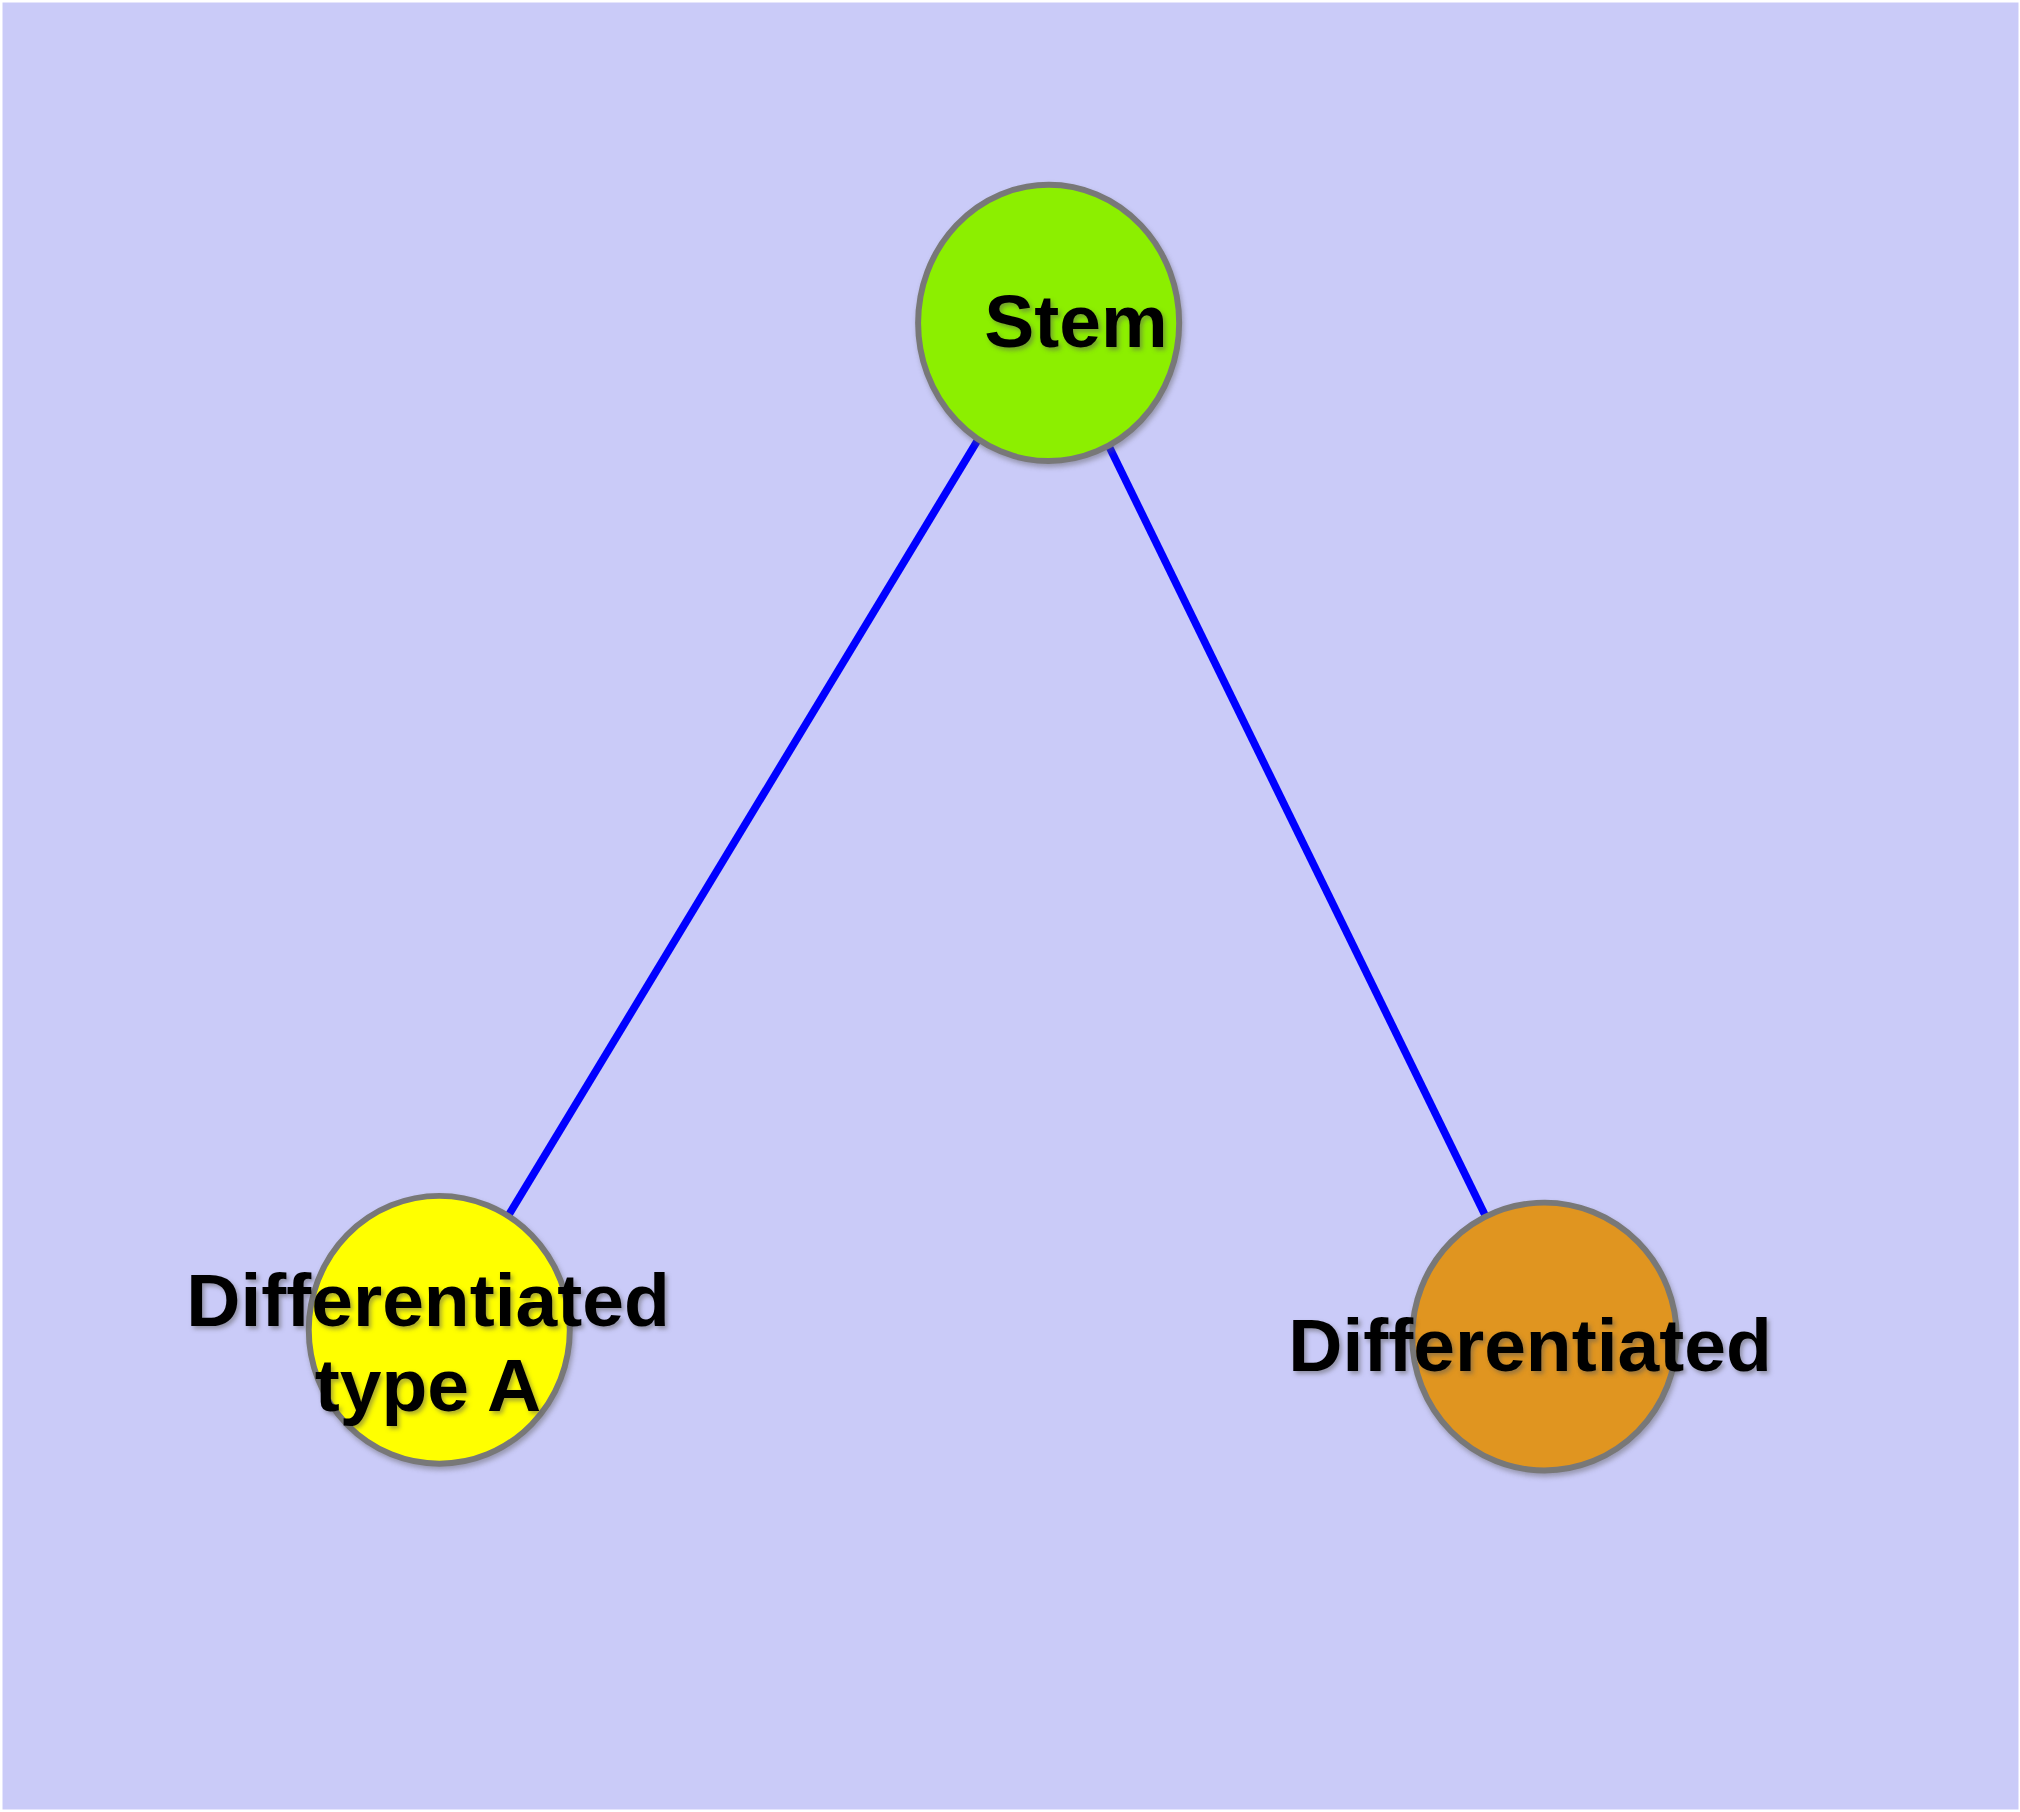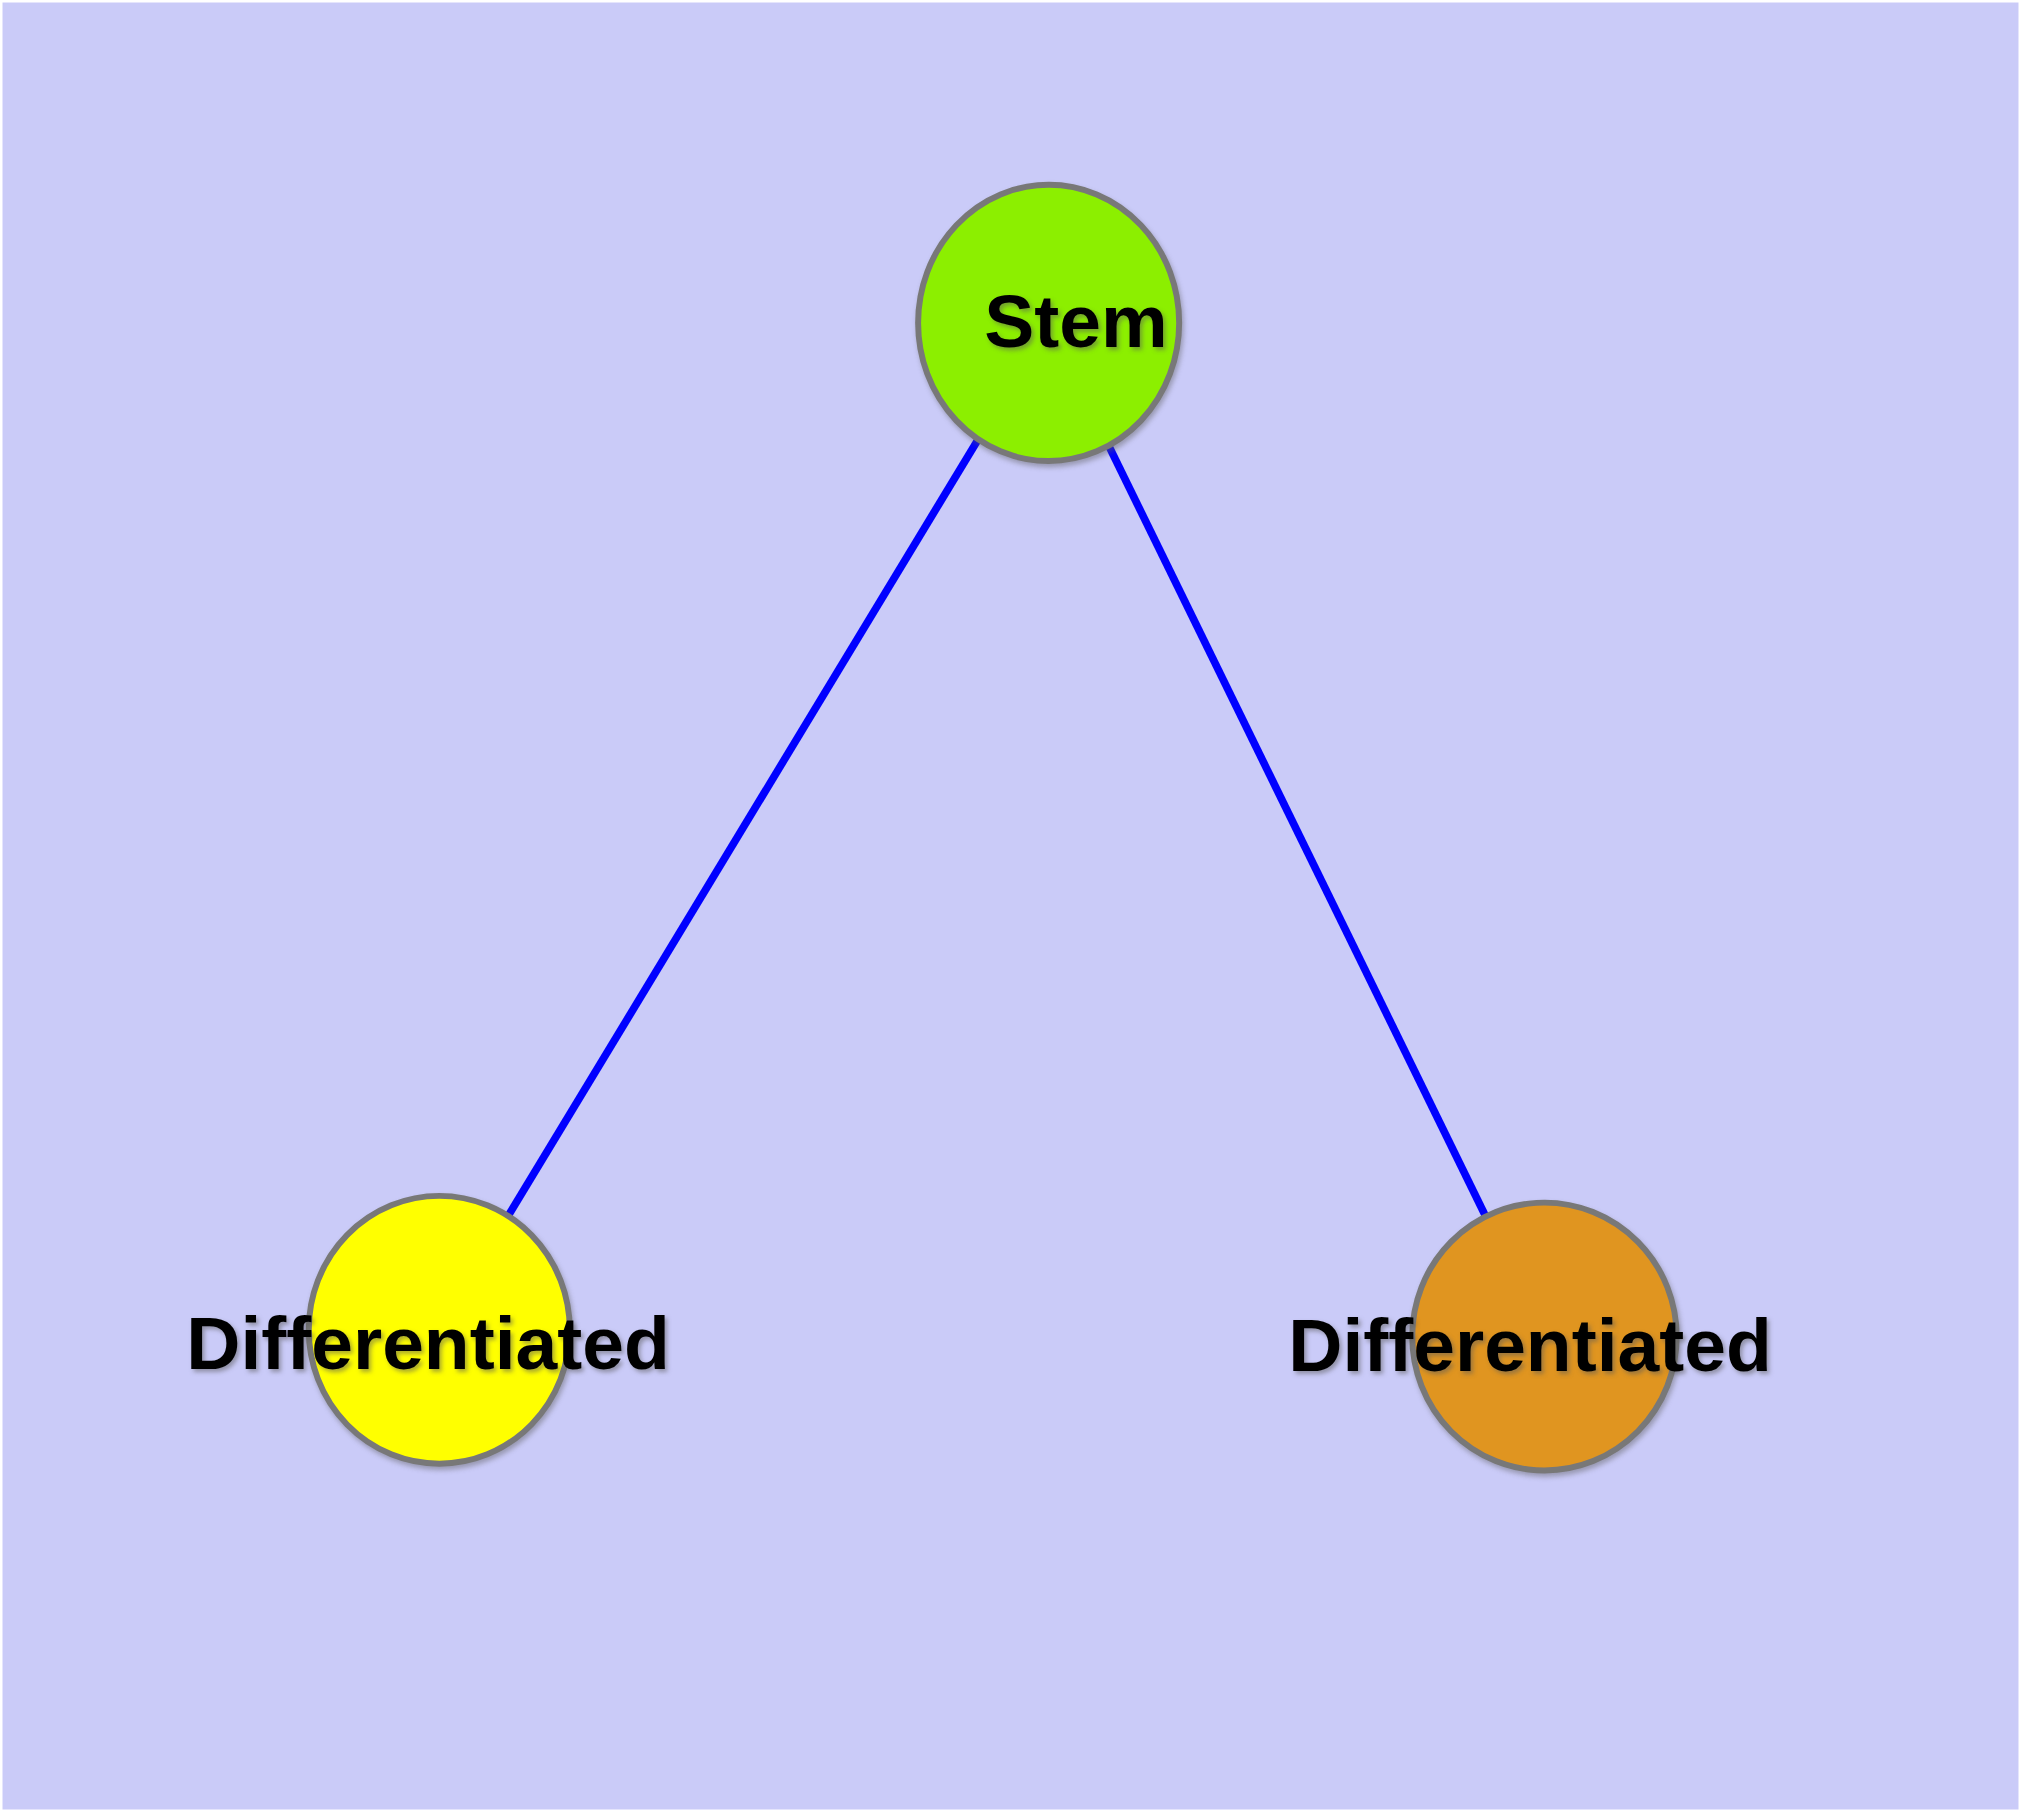--- a/index.html
+++ b/index.html
@@ -59,20 +59,21 @@
     <ellipse class="node" cx="518" cy="1569" rx="154" ry="158" fill="#ffff00"></ellipse>
     <ellipse class="node" cx="1822" cy="1577" rx="156" ry="158" fill="#e09520"></ellipse>
   </svg>
 
   <div class="label" style="left:1066px; top:321px;margin-left:10px;">
     <span>Stem</span>
   </div>
 
   <div class="label" style="left:428px; top:1343px;">
     <span>Differentiated</span>
+    <span>type A</span>
   </div>
 
   <div class="label" style="left:1530px; top:1345px;">
     <span>Differentiated</span>
   </div>
 
 </div>
 
 
 </body></html>

